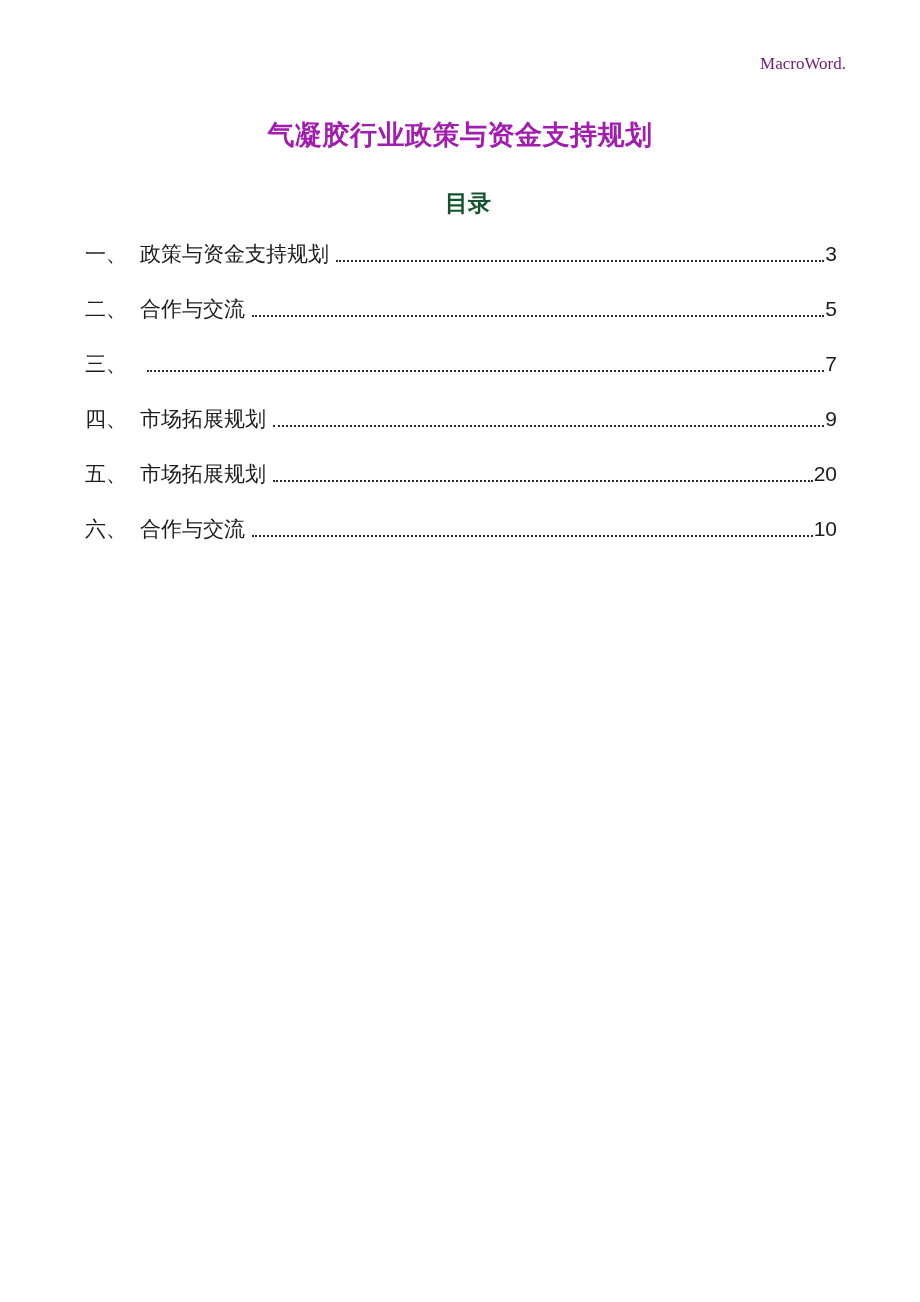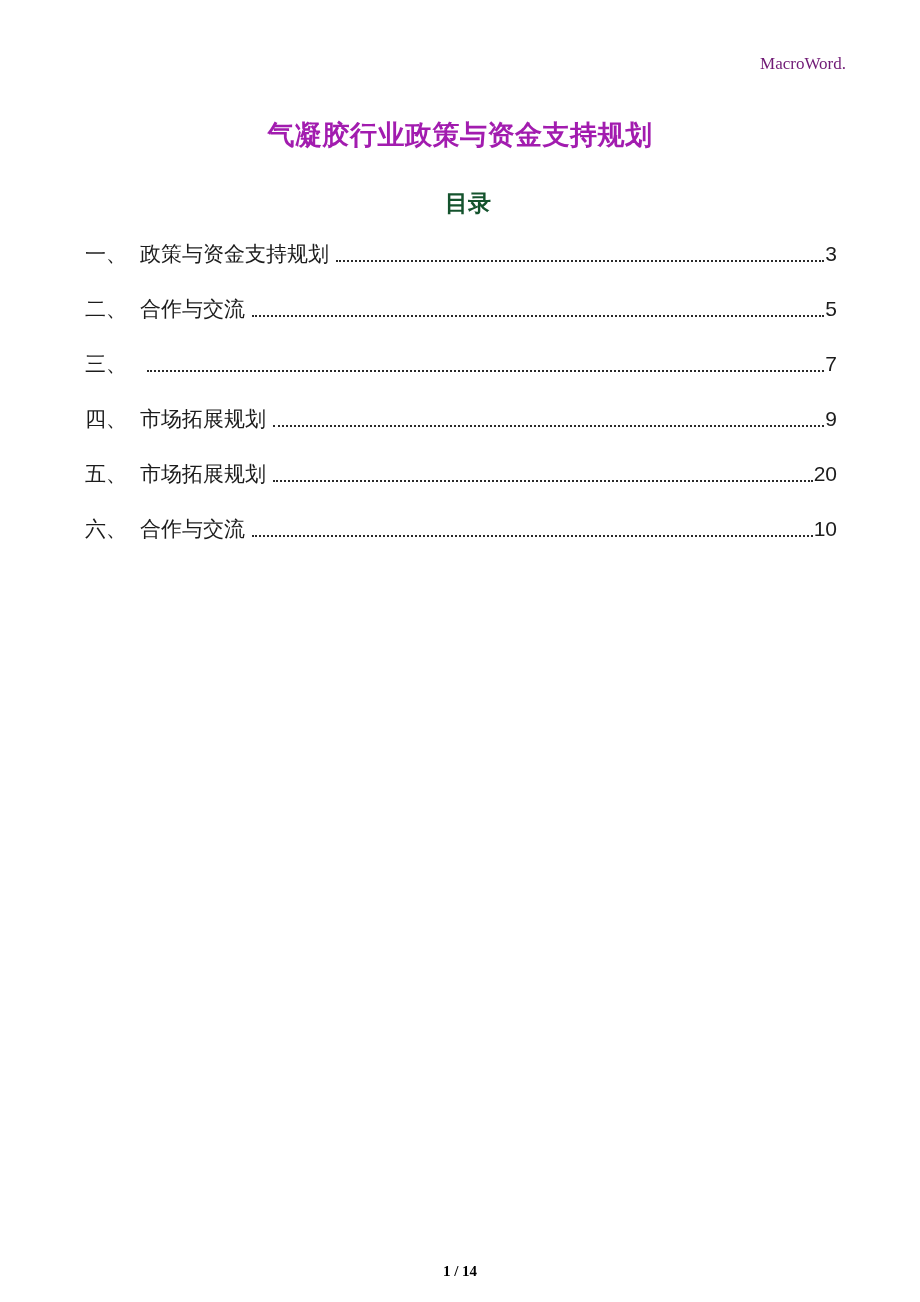--- a/index.html
+++ b/index.html
@@ -143,17 +143,14 @@
 
     <div class="toc-row">
       <span class="toc-num">六、</span>
       <span class="toc-label">合作与交流</span>
       <span class="toc-dots"></span>
       <span class="toc-page">10</span>
     </div>
 
   </div>
 
-  <div class="page-footer">
-    <span>1 / 14</span>
-  </div>
 
 </div>
 
 </body></html>

